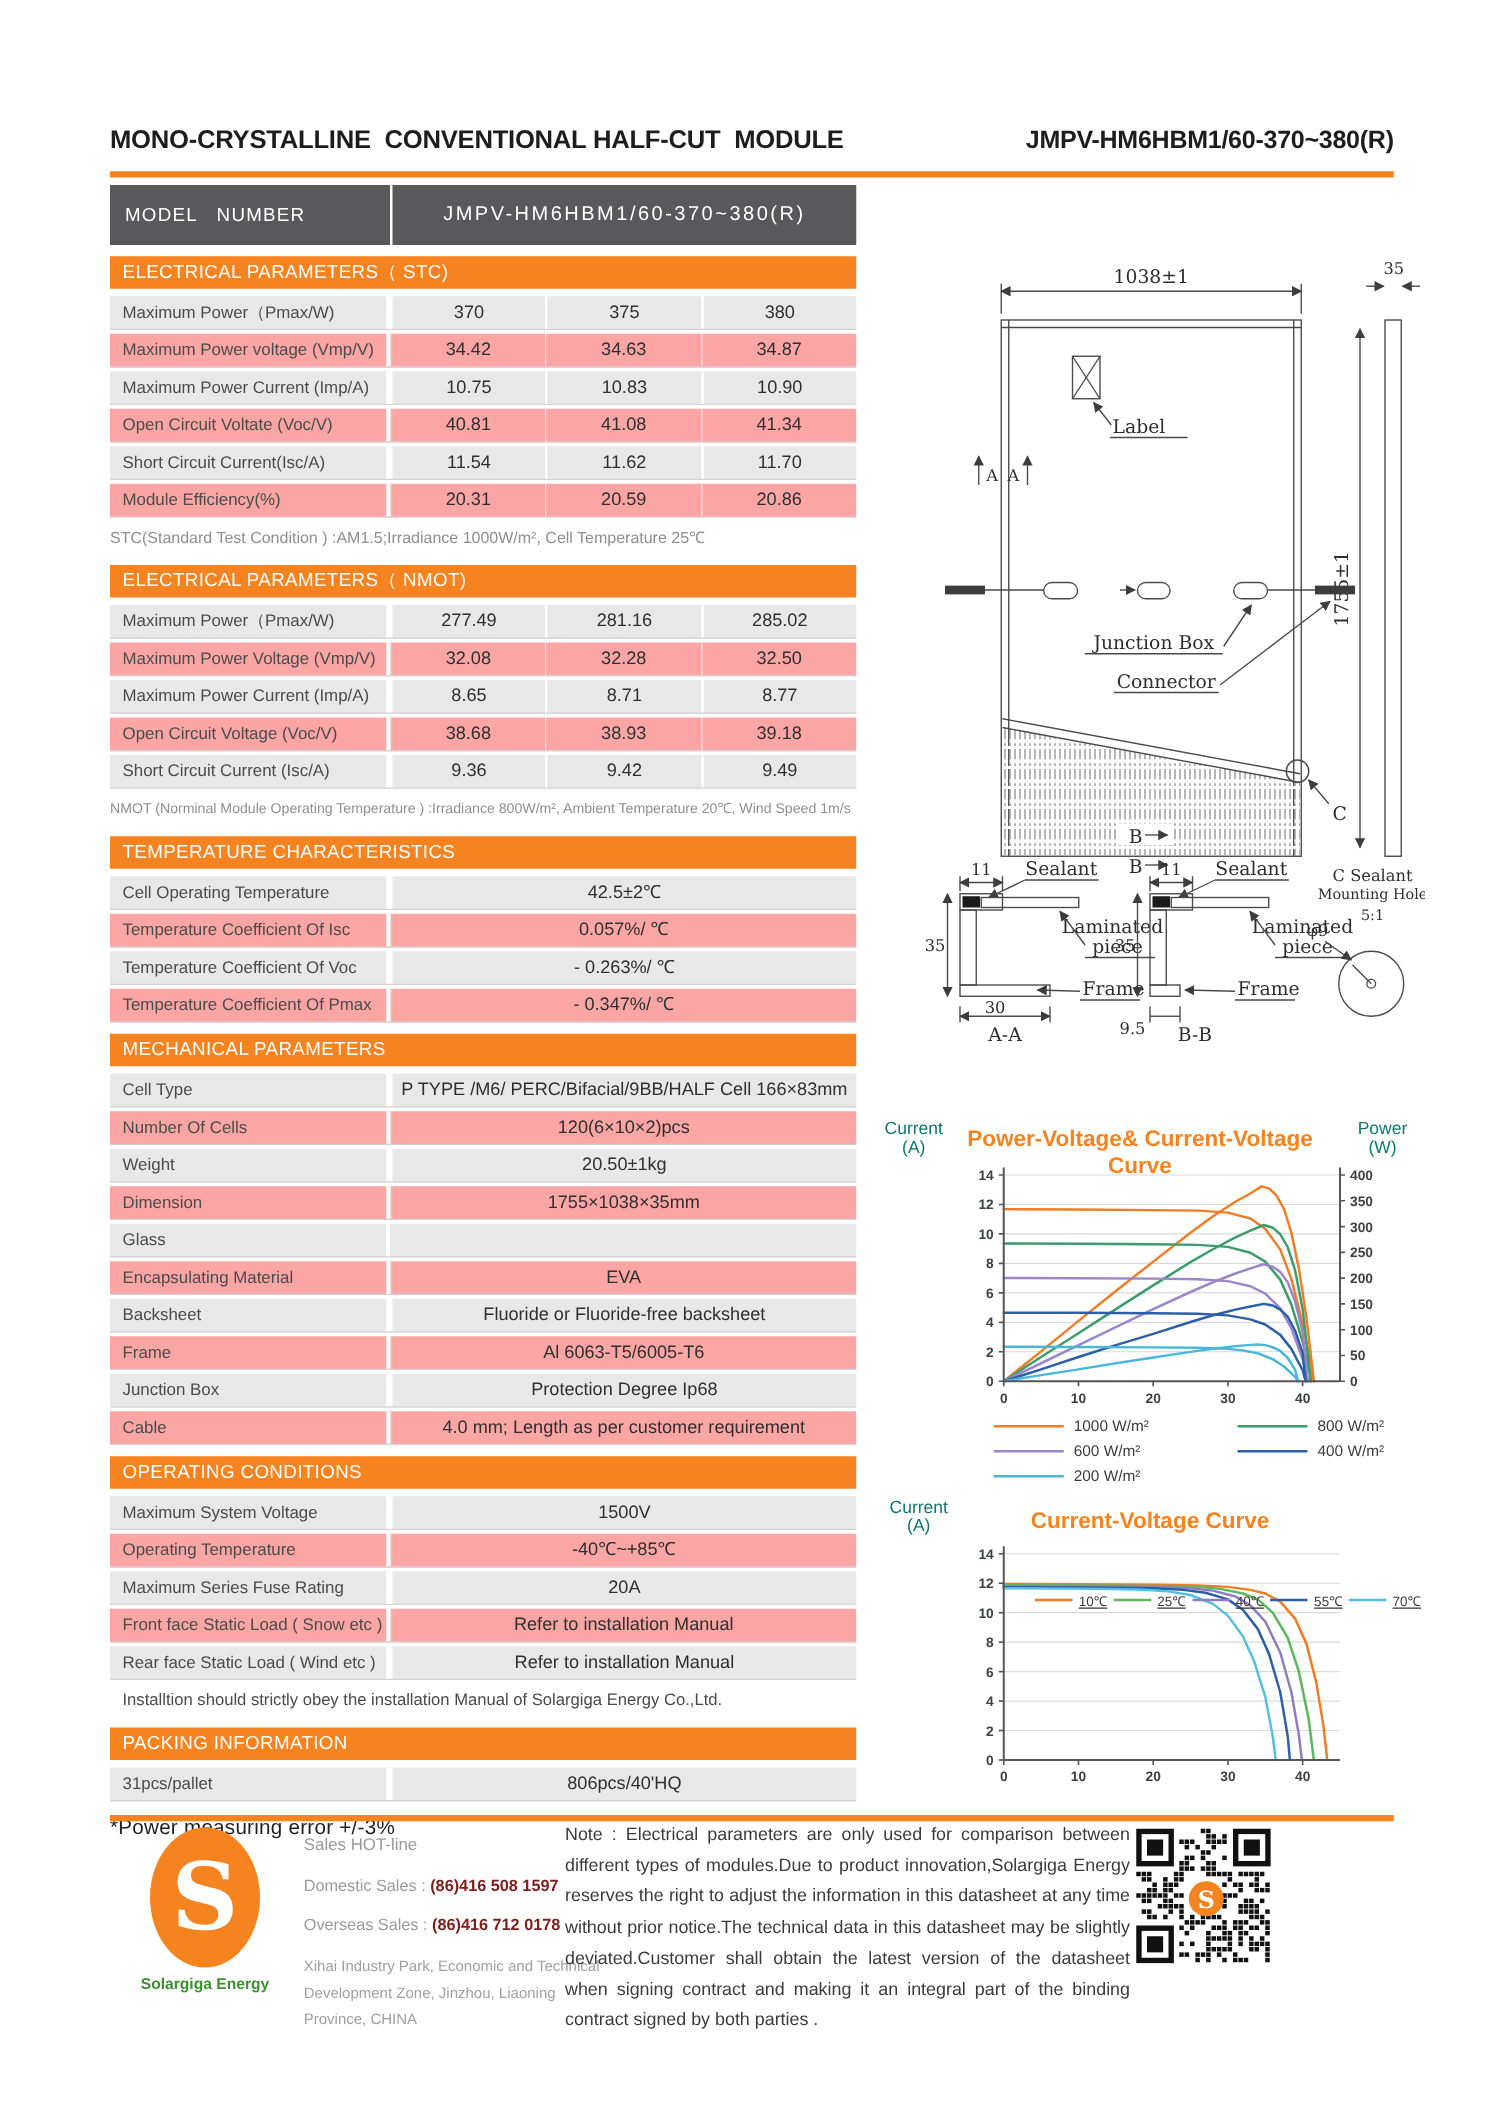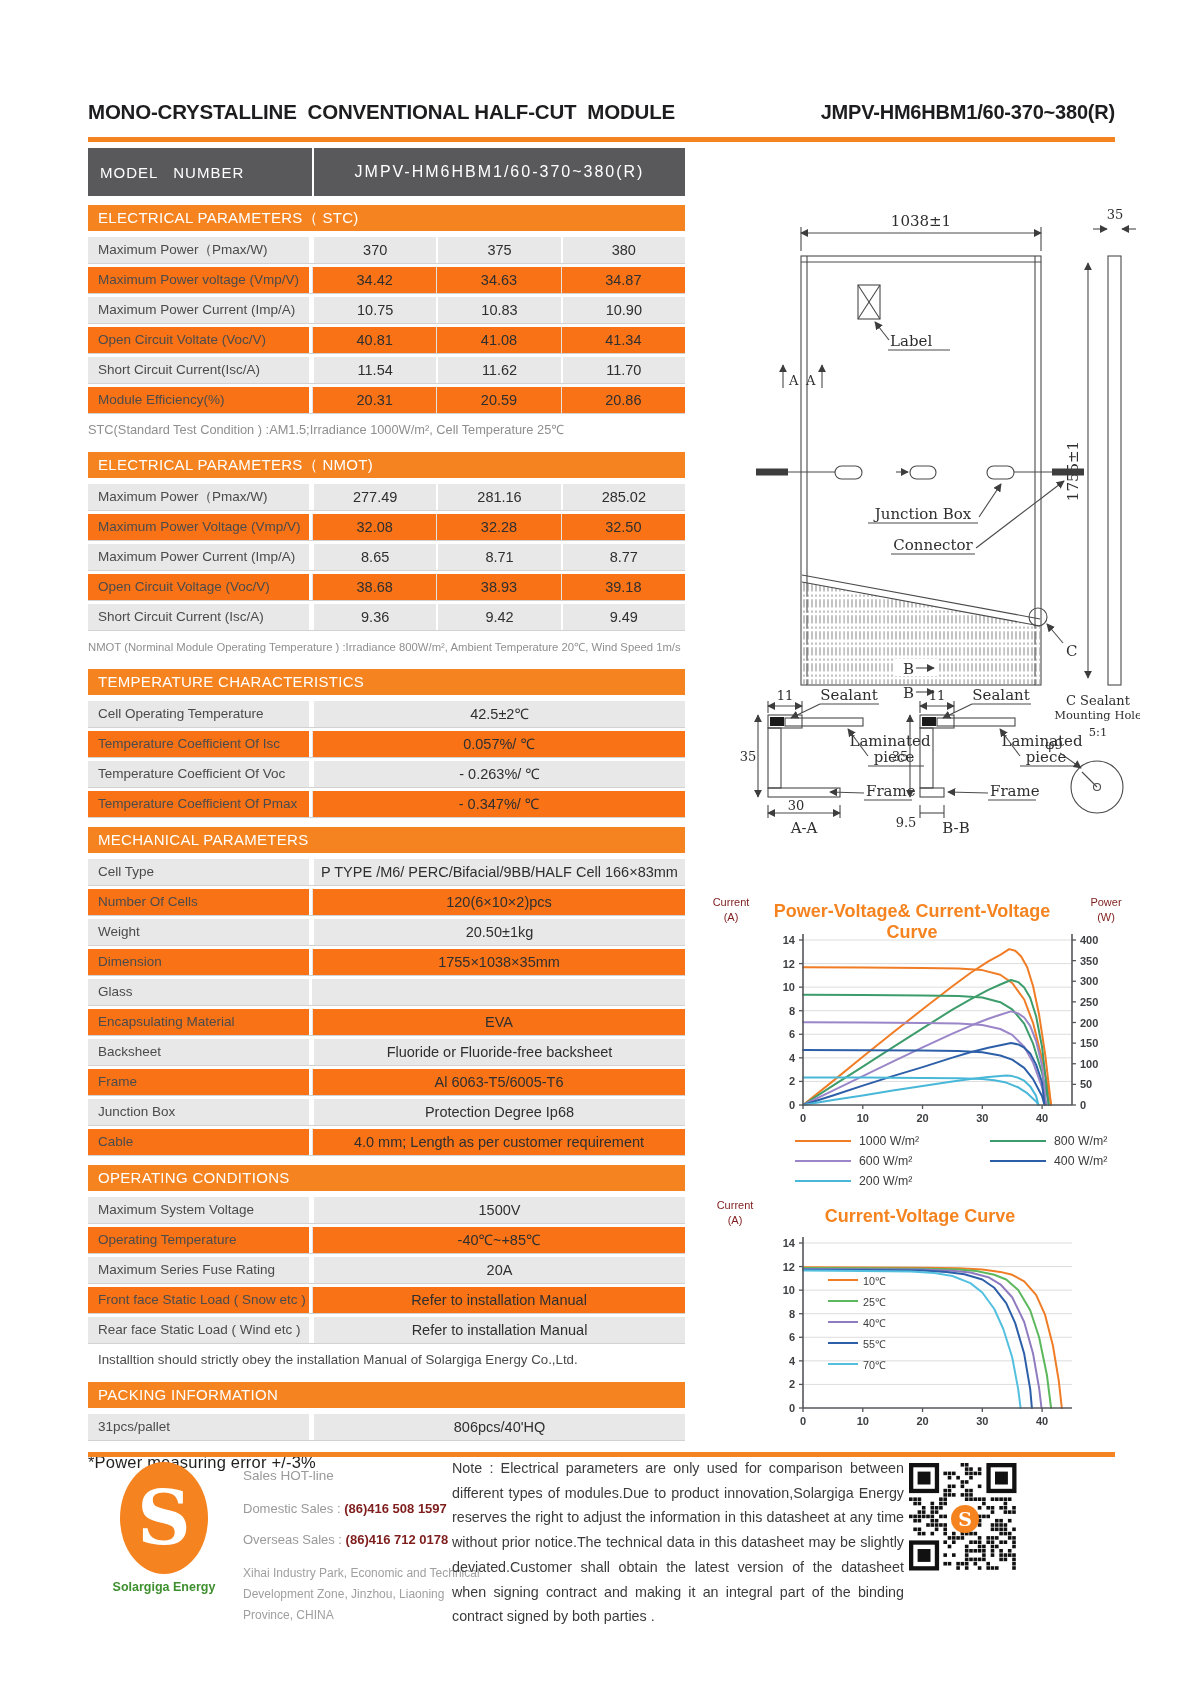--- a/index.html
+++ b/index.html
@@ -18,47 +18,47 @@
   .model-bar .sep{background:#fff;}
   .model-bar .mv{justify-content:center;font-size:16px;letter-spacing:2px;}
   .sec-h{height:26px;line-height:26px;background:#F5831F;color:#fff;font-size:15px;padding-left:10px;
          margin:9px 0 6px 0;letter-spacing:0.3px;}
   .row{display:grid;grid-template-columns:224px 1fr 1fr 1fr;height:26px;line-height:26px;margin-bottom:3px;
        border-bottom:1px solid #d2d2d2;}
   .row.single{grid-template-columns:224px 1fr;}
   .row .lbl{padding-left:10px;font-size:13.5px;color:#4b4b4b;border-right:3px solid #fff;white-space:nowrap;}
   .row .val{text-align:center;font-size:14.5px;color:#2f2f2f;white-space:nowrap;}
   .row.g{background:#E8E8E9;}
-  .row.w{background:#f97316;}
+  .row.w{background:#fca5a5;}
   .row.g .val{border-left:2px solid #fff;}
   .row.w .val{border-left:1px solid #e3e3e3;}
   .row .val:first-of-type{border-left:none;}
   .foot-note{font-size:12.8px;color:#8f8f8f;height:26px;line-height:26px;white-space:nowrap;}
   .foot-note.small{font-size:11.3px;}
   .install-note{font-size:13.3px;color:#4a4a4a;height:26px;line-height:26px;padding-left:10px;white-space:nowrap;}
   .power-note{font-size:16.5px;color:#1f1f1f;padding-top:9px;font-weight:400;letter-spacing:0.2px;}
   
   .drawing{position:absolute;left:698px;top:193px;width:442px;height:645px;}
   .drawing svg{width:100%;height:100%;}
   .drawing .ln{fill:none;stroke:#4a4a4a;stroke-width:1.1;}
   .drawing text{font-family:"DejaVu Serif",serif;fill:#2e2e2e;}
   .cadtxt{font-size:15px;}
   .cadsm{font-size:13px;}
   .cadxs{font-size:11.5px;}
   
   .chart{position:absolute;}
   .chart svg{position:absolute;left:0;top:0;}
   .chart .c-title{position:absolute;font-size:18px;font-weight:700;color:#F5831F;text-align:center;}
-  .chart .ax-lab{position:absolute;font-size:11px;color:#7f1d1d;text-align:center;line-height:15px;}
+  .chart .ax-lab{position:absolute;font-size:14px;color:#0f766e;text-align:center;line-height:15px;}
   .tick{font-family:"Liberation Sans",sans-serif;font-size:11px;font-weight:700;fill:#3f4043;}
   .legend-grid{position:absolute;display:grid;grid-template-columns:195px 170px;row-gap:4px;}
   .lg-item{display:flex;align-items:center;height:16px;}
   .lg-line{display:inline-block;width:56px;height:2.6px;margin-right:8px;flex:none;}
   .lg-lab{font-size:12.3px;color:#3c3c3c;}
-  .legend-col{position:absolute;display:flex;flex-direction:column;gap:5px;}
+  .legend-col{position:absolute;display:flex;gap:5px;text-decoration:underline;}
   .legend-col .lg-line{width:30px;height:2.2px;margin-right:5px;}
   .legend-col .lg-lab{font-size:10.8px;}
   
   .divider2{position:absolute;left:88px;top:1452px;width:1027px;height:5px;background:#F5831F;}
   .logo-wrap{position:absolute;left:108px;top:1462px;width:112px;text-align:center;}
   .logo-oval{width:88px;height:112px;border-radius:50%;background:#F5831F;margin:0 auto;display:flex;align-items:center;justify-content:center;}
   .logo-oval span{color:#fff;font-size:74px;font-weight:700;font-family:"DejaVu Serif",serif;line-height:1;}
   .brand-name{margin-top:6px;font-size:12.5px;font-weight:700;color:#3E8F2F;}
   .contacts{position:absolute;left:243px;top:1468px;width:215px;}
   .contacts .hotline{font-size:13.5px;color:#9a9a9a;margin-bottom:18px;}

